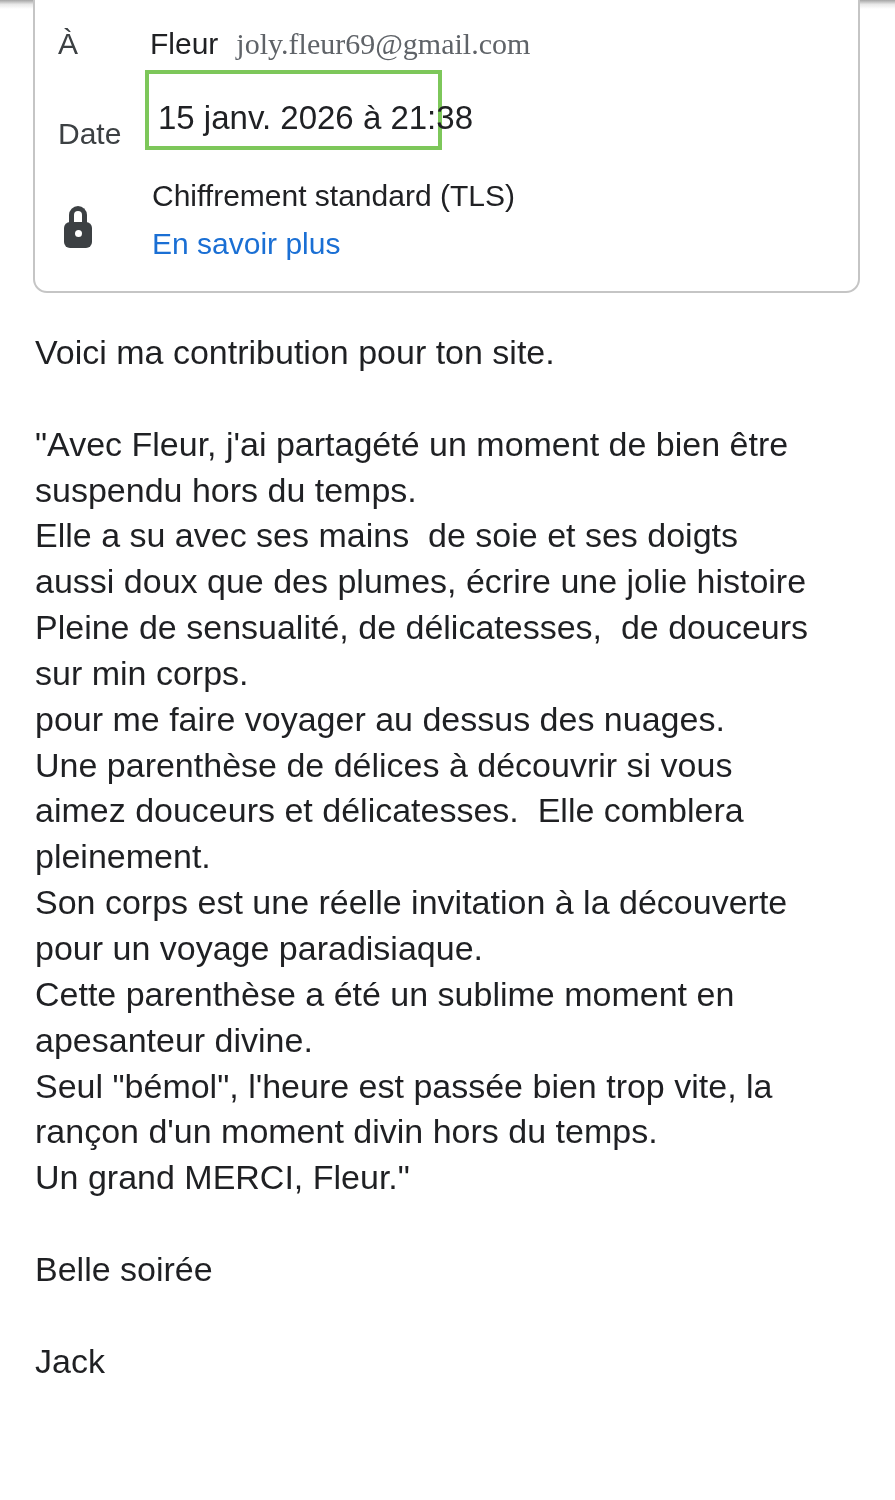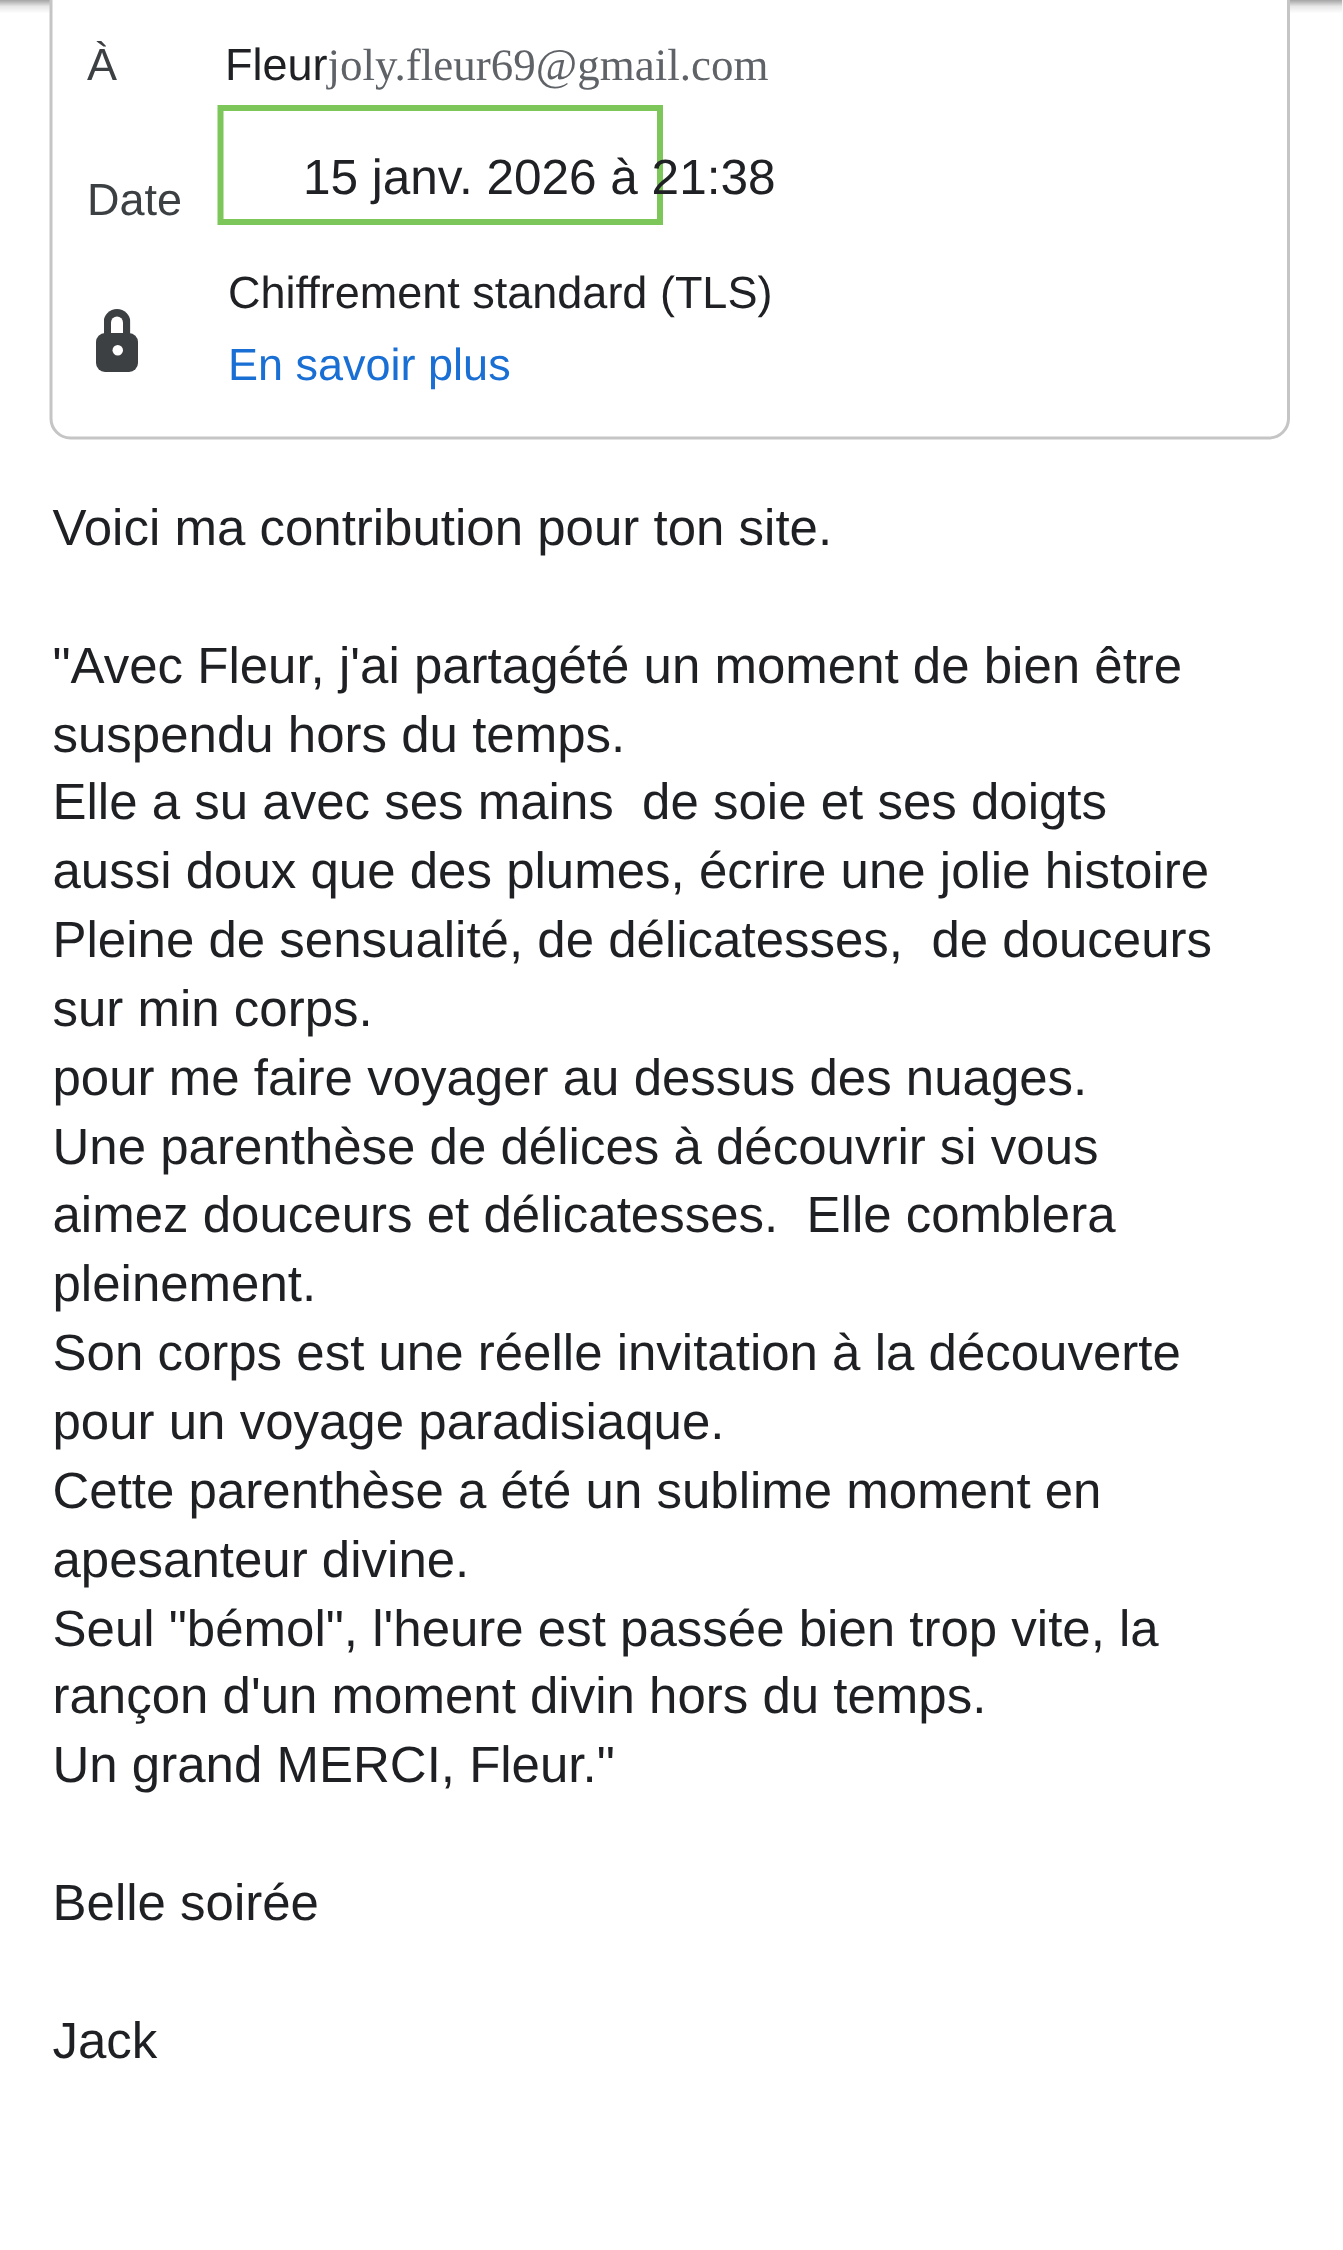--- a/index.html
+++ b/index.html
@@ -23,36 +23,35 @@
     border-radius:14px;
     background:#ffffff;
   }
   .hdr-label{
     position:absolute;left:58px;
     font-size:30px;line-height:40px;color:#3c4043;
     white-space:pre;
   }
   .to-row{
     position:absolute;left:150px;top:24px;
-    display:flex;align-items:baseline;
+    display:flex;gap:18px;align-items:baseline;
     font-size:30px;line-height:40px;
   }
   .to-name{color:#202124;}
   .to-email{color:#5f6368;font-family:Liberation Serif, serif;}
   .date-highlight-box{
     position:absolute;left:145px;top:70px;
     width:297px;height:80px;box-sizing:border-box;
     border:4px solid #7dc75a;
     background:transparent;
   }
   .date-value{
     position:absolute;left:158px;top:96px;
     font-size:33px;line-height:44px;color:#202124;
     white-space:pre;
-    margin-left:44px;
   }
   .lock-icon{
     position:absolute;left:64px;top:206px;width:28px;height:42px;
   }
   .lock-shackle{
     position:absolute;left:5px;top:0;width:18px;height:22px;
     box-sizing:border-box;
     border:5px solid #3c4043;border-bottom:none;
     border-radius:9px 9px 0 0;
   }

